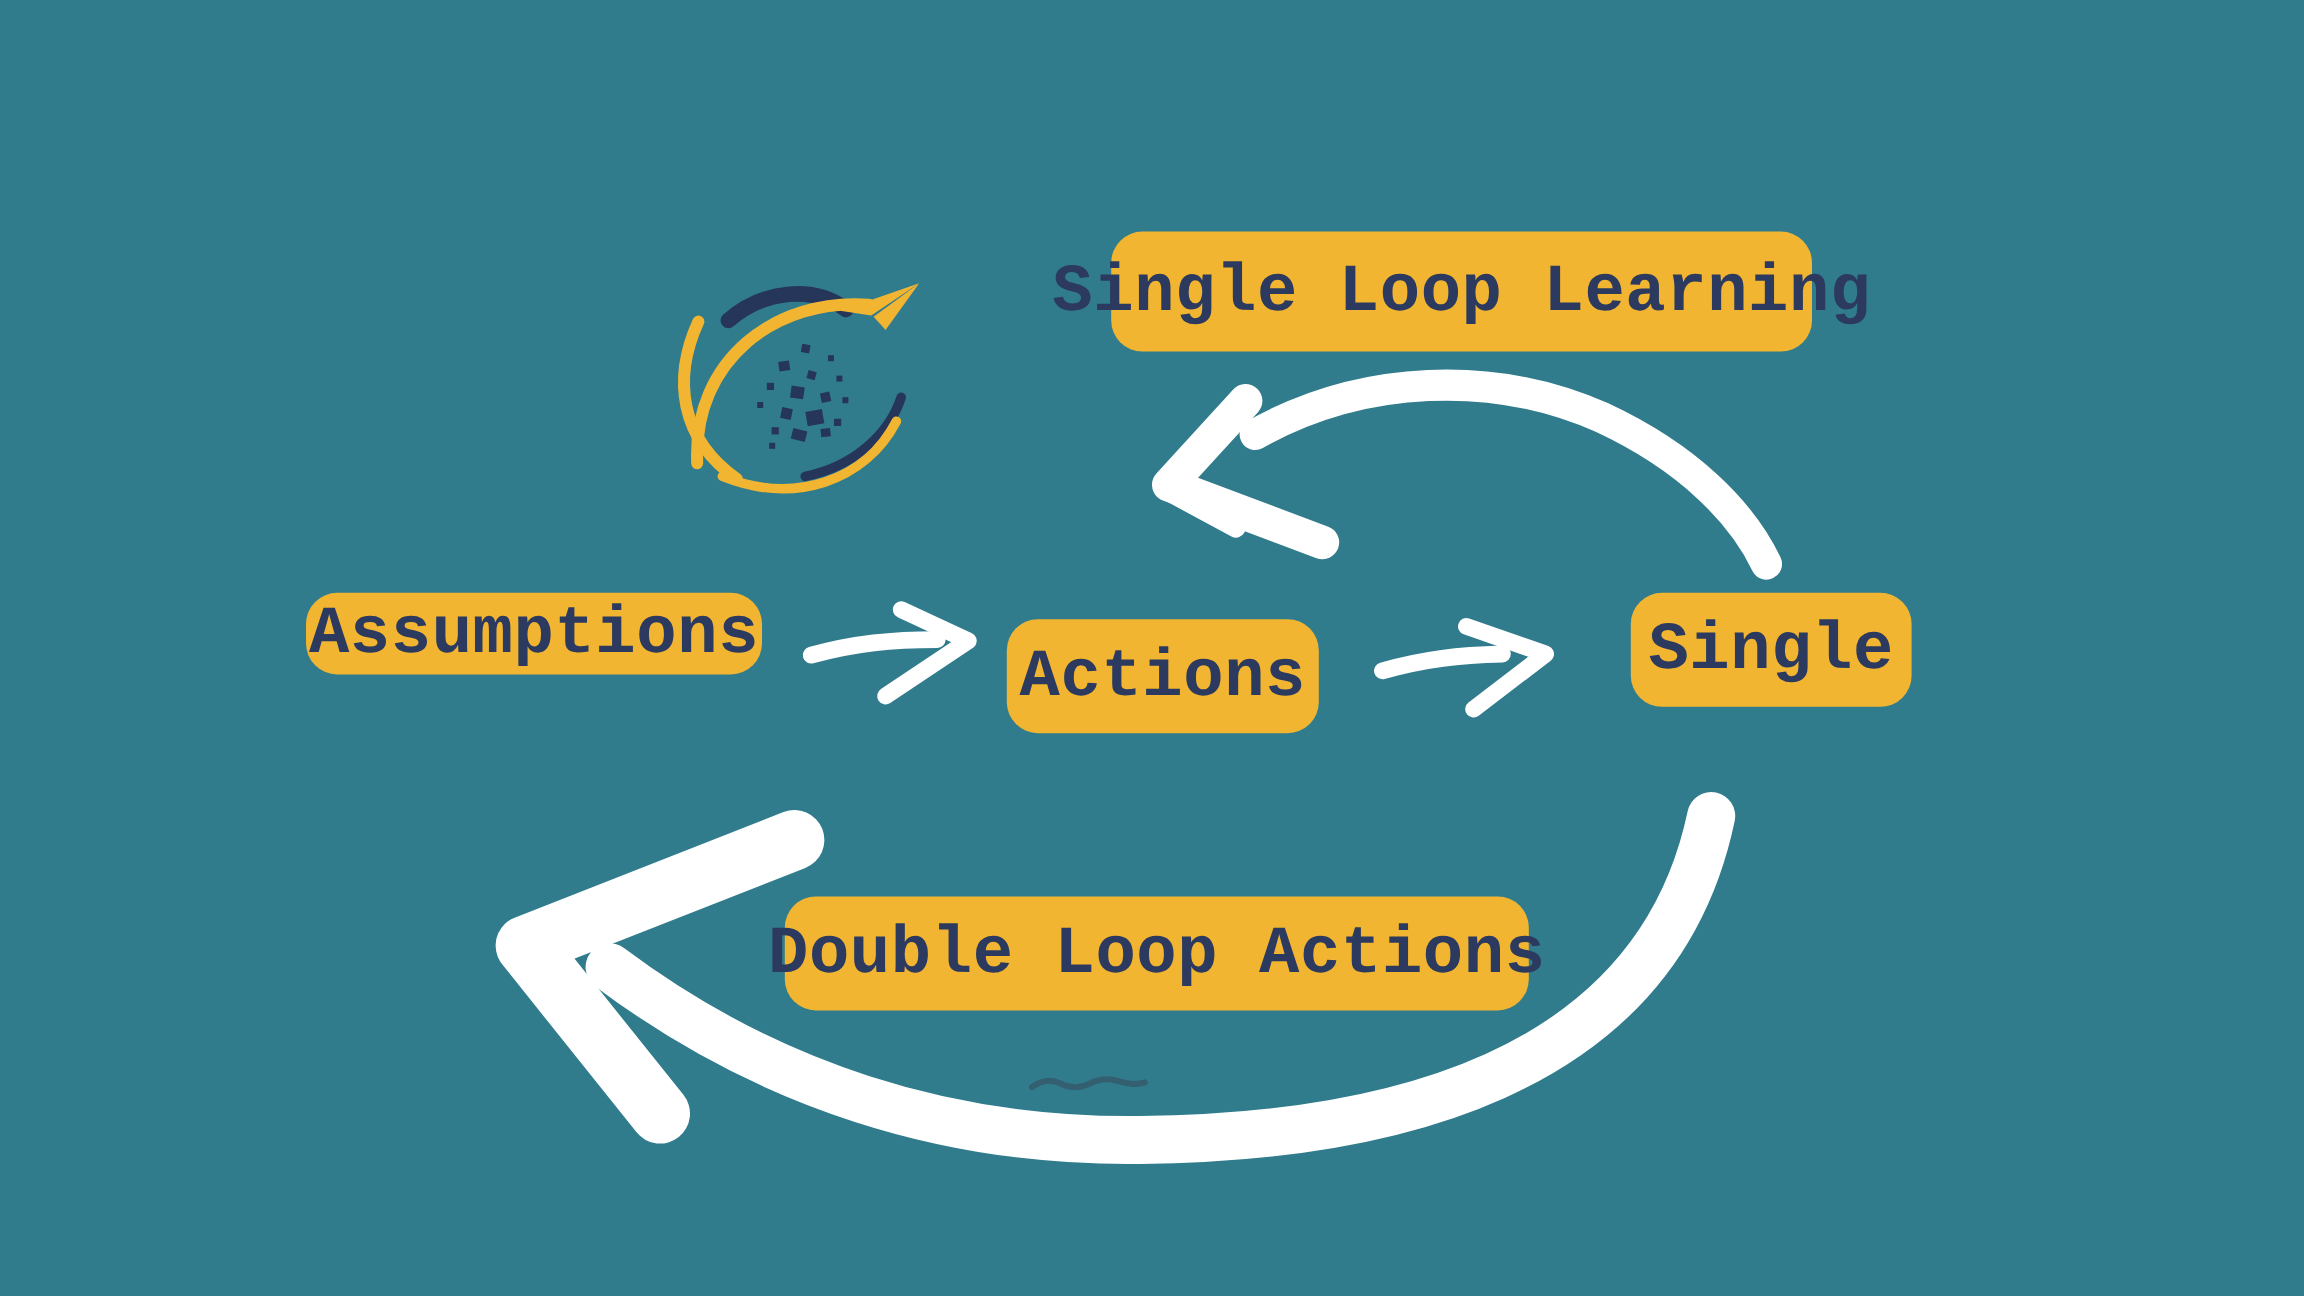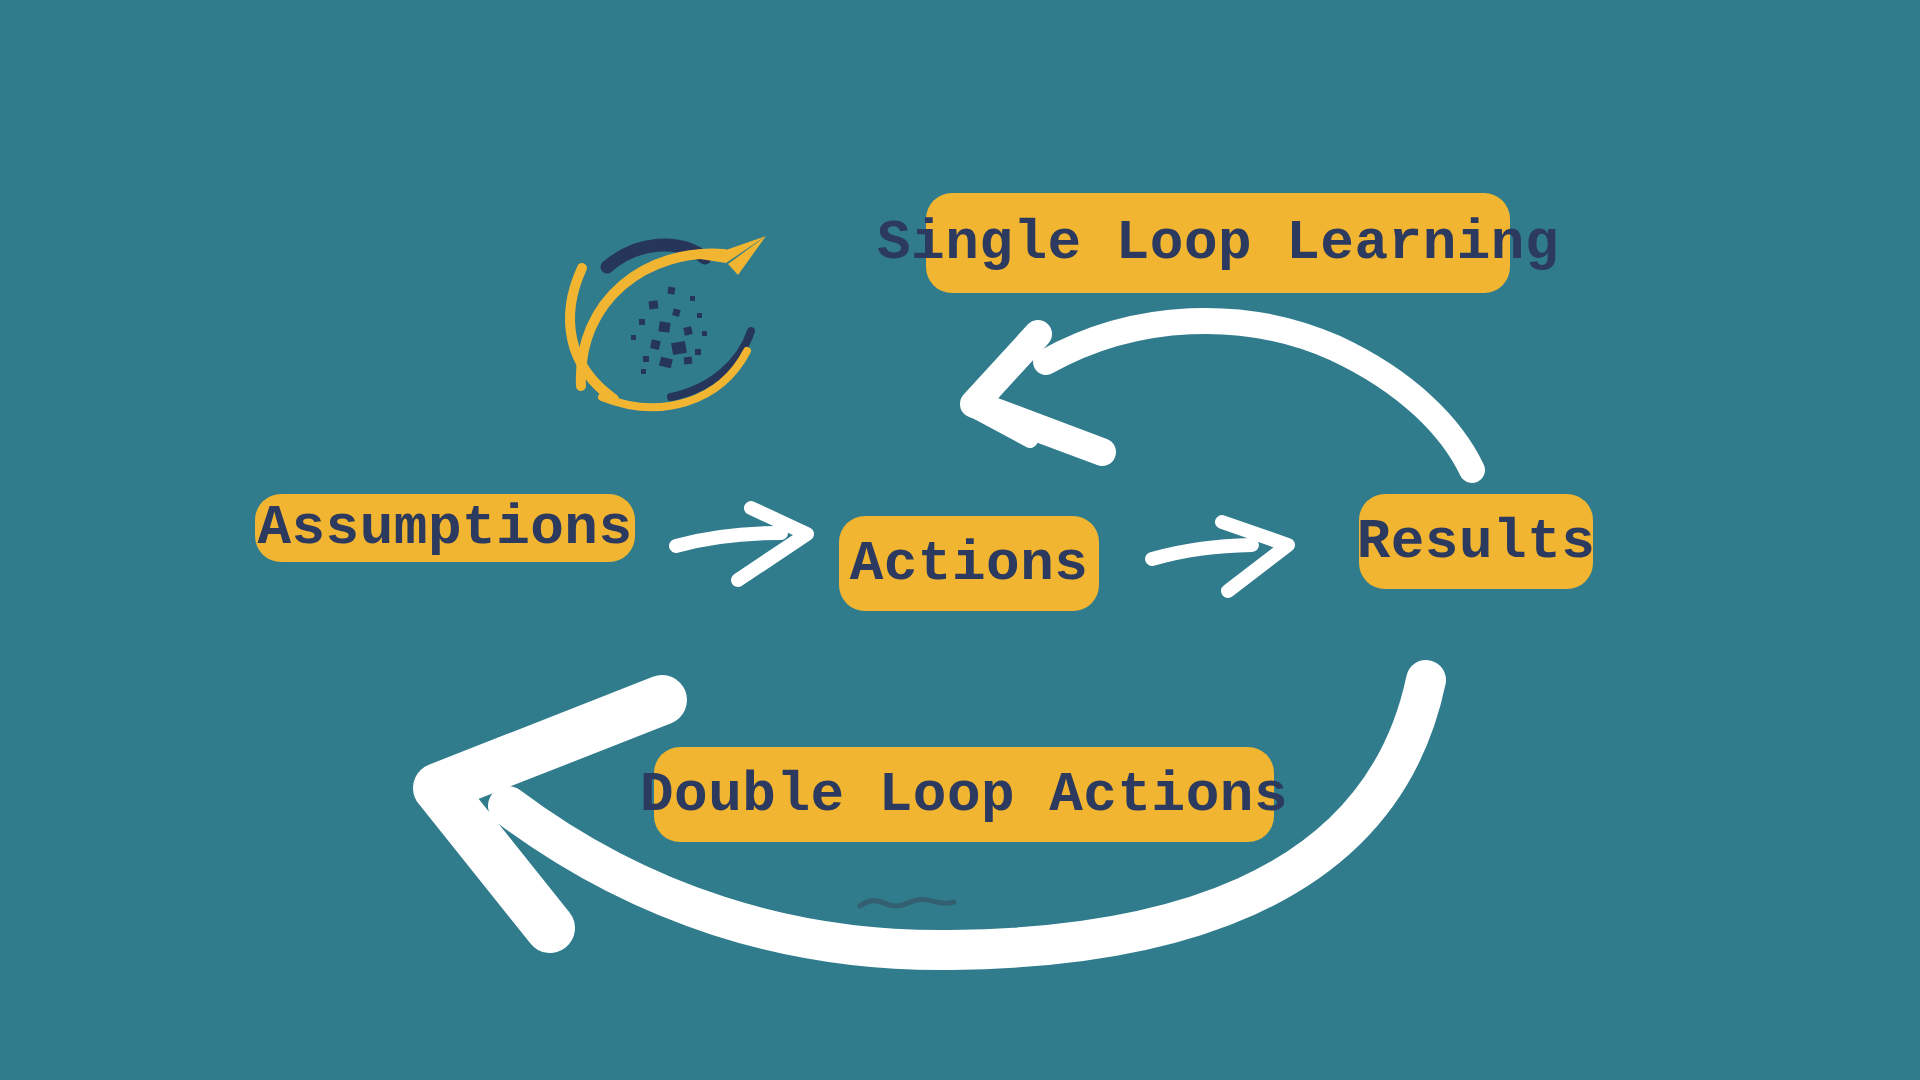--- a/index.html
+++ b/index.html
@@ -113,17 +113,17 @@
       <path class="squiggle" stroke-width="5" d="M 860,906 q 12,-9 24,-3 t 24,0 t 24,-2 t 22,1"></path>
     </g>
   </svg>
 
   <div class="badge badge-single">Single Loop Learning</div>
 
   <div class="badge badge-assumptions">Assumptions</div>
 
   <div class="badge badge-actions">Actions</div>
 
-  <div class="badge badge-results">Results</div>
+  <div class="badge badge-results">Single</div>
 
   <div class="badge badge-double">Double Loop Actions</div>
 
 </div>
 
 </body></html>

